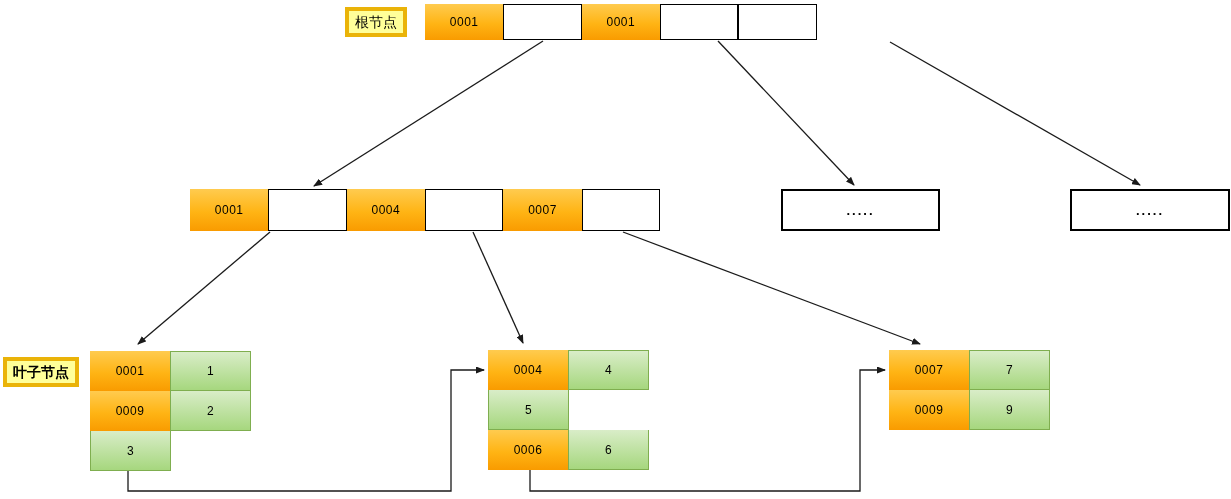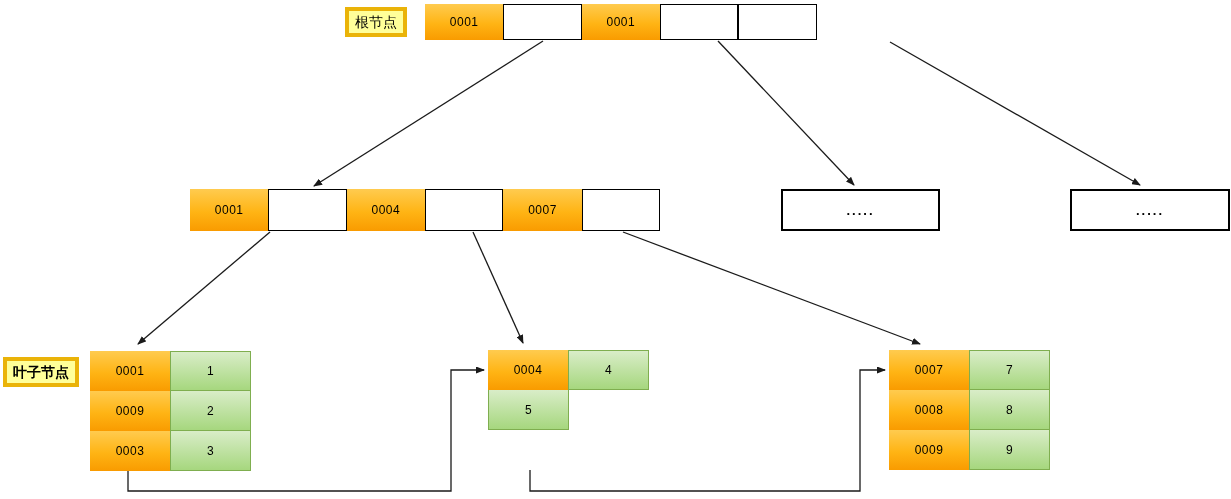--- a/index.html
+++ b/index.html
@@ -93,43 +93,42 @@
   <div class="leaf" style="left:90px;top:351px;">
     <div class="leaf-row">
       <div class="cell key">0001</div>
       <div class="cell val">1</div>
     </div>
     <div class="leaf-row">
       <div class="cell key">0009</div>
       <div class="cell val">2</div>
     </div>
     <div class="leaf-row">
-      <div class="cell key">0003</div>
       <div class="cell val">3</div>
     </div>
   </div>
 
   <div class="leaf" style="left:488px;top:350px;">
     <div class="leaf-row">
       <div class="cell key">0004</div>
       <div class="cell val">4</div>
     </div>
     <div class="leaf-row">
       <div class="cell val">5</div>
     </div>
+    <div class="leaf-row">
+      <div class="cell key">0006</div>
+      <div class="cell val">6</div>
+    </div>
   </div>
 
   <div class="leaf" style="left:889px;top:350px;">
     <div class="leaf-row">
       <div class="cell key">0007</div>
       <div class="cell val">7</div>
-    </div>
-    <div class="leaf-row">
-      <div class="cell key">0008</div>
-      <div class="cell val">8</div>
     </div>
     <div class="leaf-row">
       <div class="cell key">0009</div>
       <div class="cell val">9</div>
     </div>
   </div>
 
 </div>
 
 </body></html>

